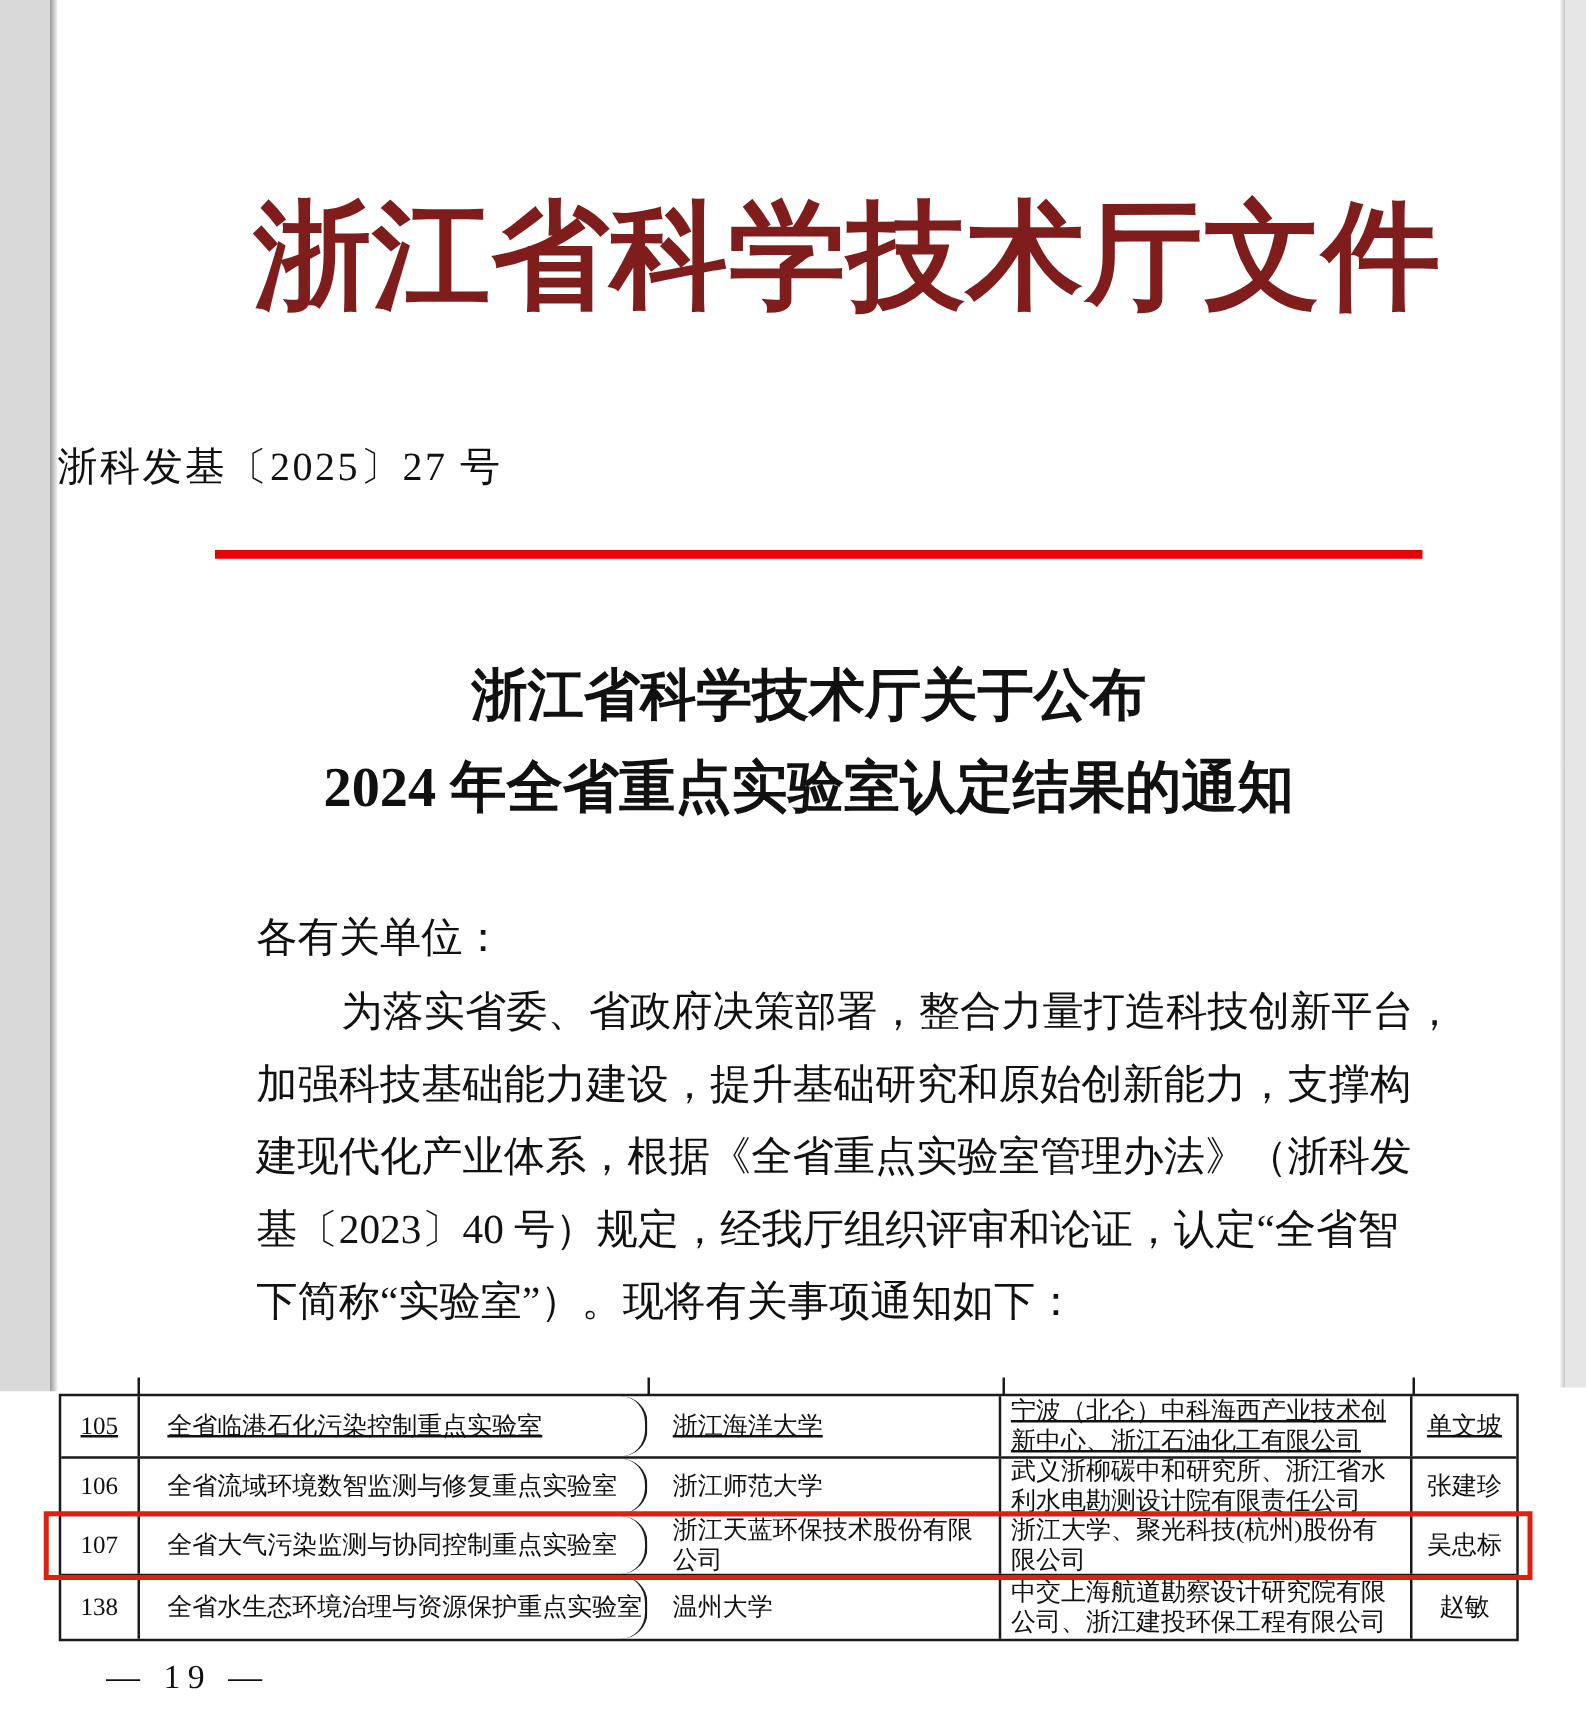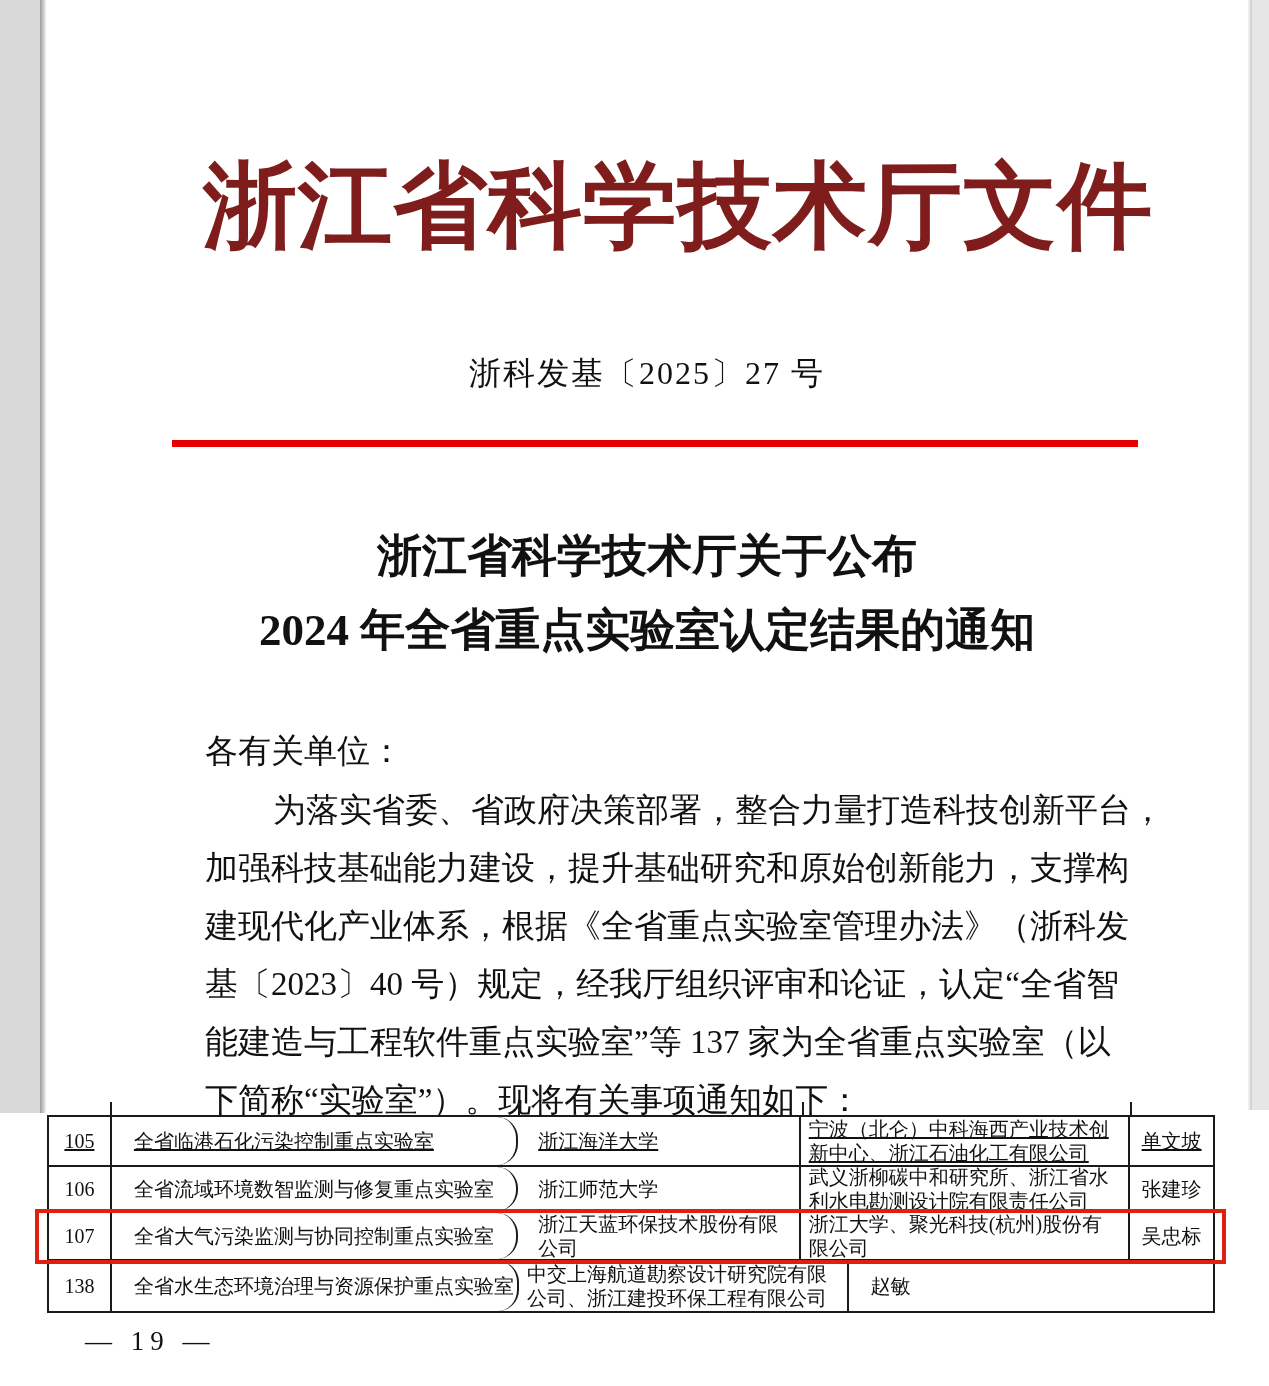--- a/index.html
+++ b/index.html
@@ -19,21 +19,21 @@
   .page-edge-right{position:absolute;right:17px;top:0;width:4px;height:1110px;
     background:linear-gradient(to left,#c9c9c9,#f7f7f7);}
 
   .red-title{
     position:absolute;left:46px;top:146px;width:1202px;
     text-align:center;font-size:94px;line-height:120px;font-weight:900;
     letter-spacing:1px;white-space:nowrap;
   }
   .doc-number{
     position:absolute;left:46px;top:352px;width:1202px;
-    text-align:center;font-size:32px;line-height:42px;letter-spacing:2px;
+    font-size:32px;line-height:42px;letter-spacing:2px;
   }
   .red-rule{position:absolute;left:172px;top:440px;width:966px;height:7px;}
 
   .notice-title{position:absolute;left:46px;width:1202px;text-align:center;
     font-weight:700;font-size:45px;line-height:56px;white-space:nowrap;}
   .notice-title.l1{top:528px;}
   .notice-title.l2{top:602px;}
 
   .salutation{position:absolute;left:205px;top:722px;width:940px;
     font-size:33px;line-height:58px;}
@@ -90,21 +90,20 @@
   <div class="notice-title l1">浙江省科学技术厅关于公布</div>
   <div class="notice-title l2">2024 年全省重点实验室认定结果的通知</div>
 
   <div class="salutation">各有关单位：</div>
 
   <div class="paragraph">
       <div class="para-line">为落实省委、省政府决策部署，整合力量打造科技创新平台，</div>
       <div class="para-line">加强科技基础能力建设，提升基础研究和原始创新能力，支撑构</div>
       <div class="para-line">建现代化产业体系，根据《全省重点实验室管理办法》（浙科发</div>
       <div class="para-line">基〔2023〕40 号）规定，经我厅组织评审和论证，认定“全省智</div>
-      <div class="para-line">能建造与工程软件重点实验室”等 137 家为全省重点实验室（以</div>
       <div class="para-line">下简称“实验室”）。现将有关事项通知如下：</div>
     </div>
 
   <div class="stub" style="left:110px"></div>
   <div class="stub" style="left:518px"></div>
   <div class="stub" style="left:802px"></div>
   <div class="stub" style="left:1130px"></div>
 
   <div class="result-table">
       <div class="t-row">
@@ -124,20 +123,21 @@
       <div class="t-row row-highlight">
       <div class="t-cell c-no">107</div>
       <div class="t-cell c-lab">全省大气污染监测与协同控制重点实验室</div>
       <div class="t-cell c-inst">浙江天蓝环保技术股份有限公司</div>
       <div class="t-cell c-part">浙江大学、聚光科技(杭州)股份有限公司</div>
       <div class="t-cell c-dir">吴忠标</div>
     </div>
       <div class="t-row">
       <div class="t-cell c-no">138</div>
       <div class="t-cell c-lab">全省水生态环境治理与资源保护重点实验室</div>
+      <div class="t-cell c-inst">温州大学</div>
       <div class="t-cell c-part">中交上海航道勘察设计研究院有限公司、浙江建投环保工程有限公司</div>
       <div class="t-cell c-dir">赵敏</div>
     </div>
     </div>
 
   <div class="red-box" style="border-color: rgb(223, 31, 16);"></div>
 
   <div class="page-number">— 19 —</div>
 
 </div>

